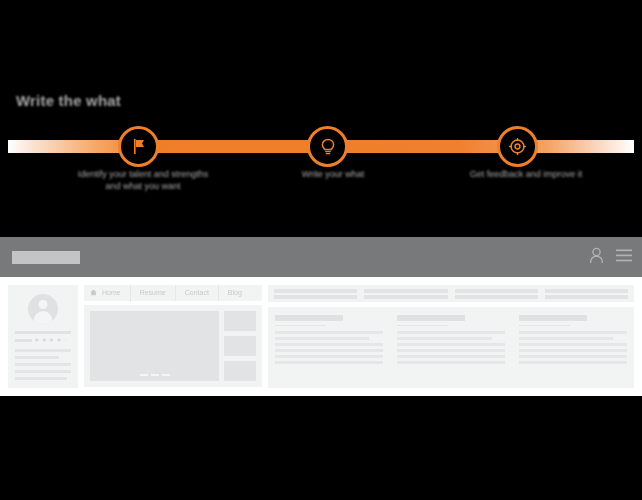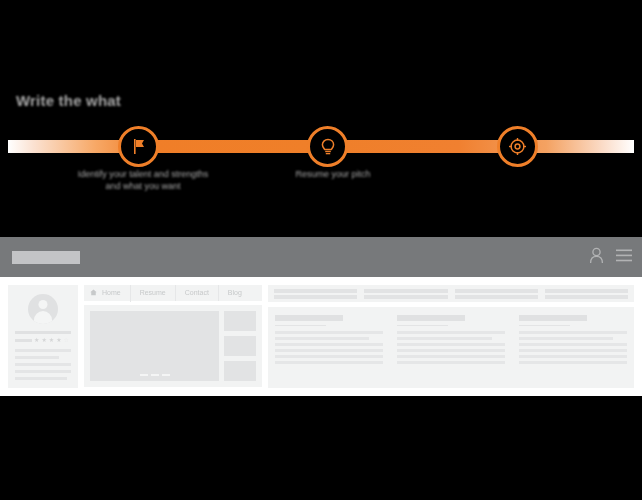--- a/index.html
+++ b/index.html
@@ -324,21 +324,22 @@
             <rect x="0" y="7.8" width="3" height="1.4"></rect>
             <rect x="14" y="7.8" width="3" height="1.4"></rect>
           </g>
         </svg>
       </span>
     </div>
   </div>
 
   <div class="caption cap-1">Identify your talent and strengths
 and what you want</div>
-  <div class="caption cap-2">Resume your pitch</div>
+  <div class="caption cap-2">Write your what</div>
+  <div class="caption cap-3">Get feedback and improve it</div>
 </div>
 
 <div class="site">
 
   <div class="site-header">
     <div class="logo-block"></div>
     <div class="header-icons">
       <span class="hdr-icon">
         <svg width="15" height="17" viewBox="0 0 15 17">
           <circle cx="7.5" cy="5" r="3.6" fill="none" stroke="#d6d7d8" stroke-width="1.3"></circle>

